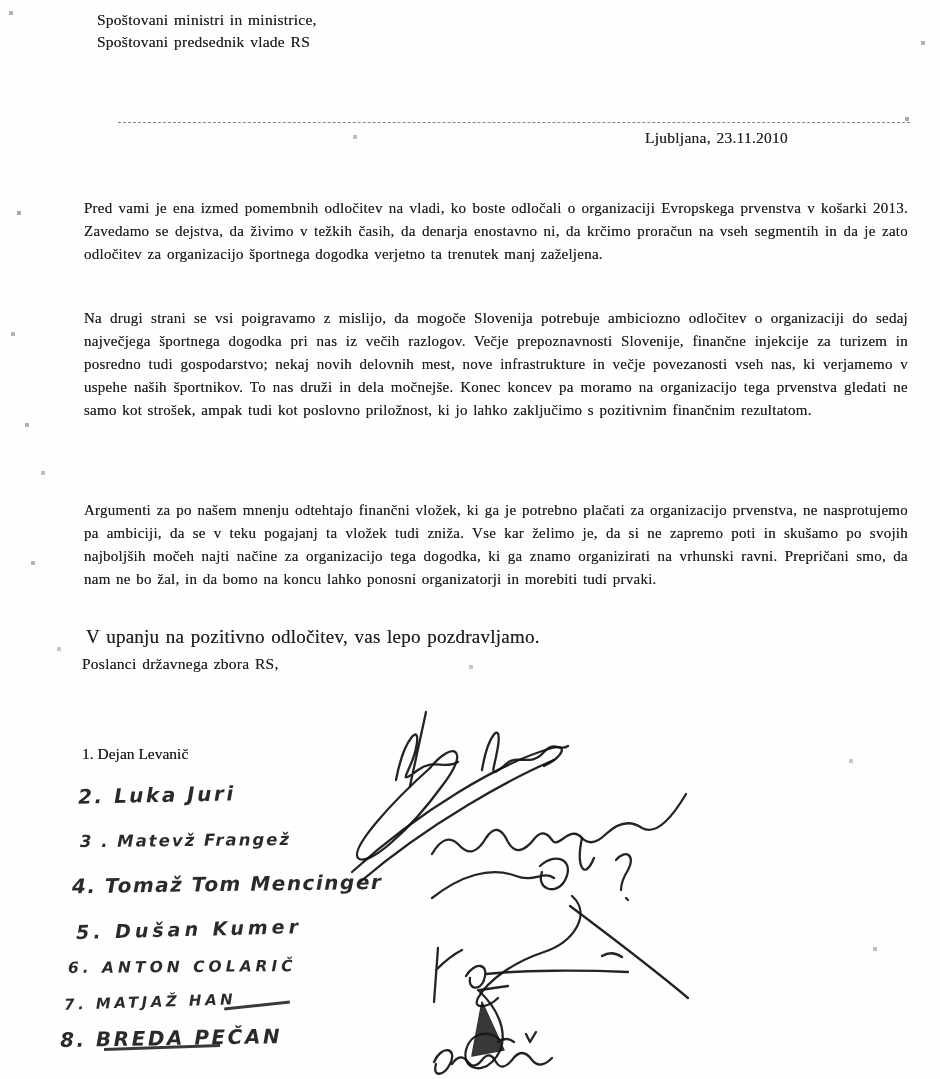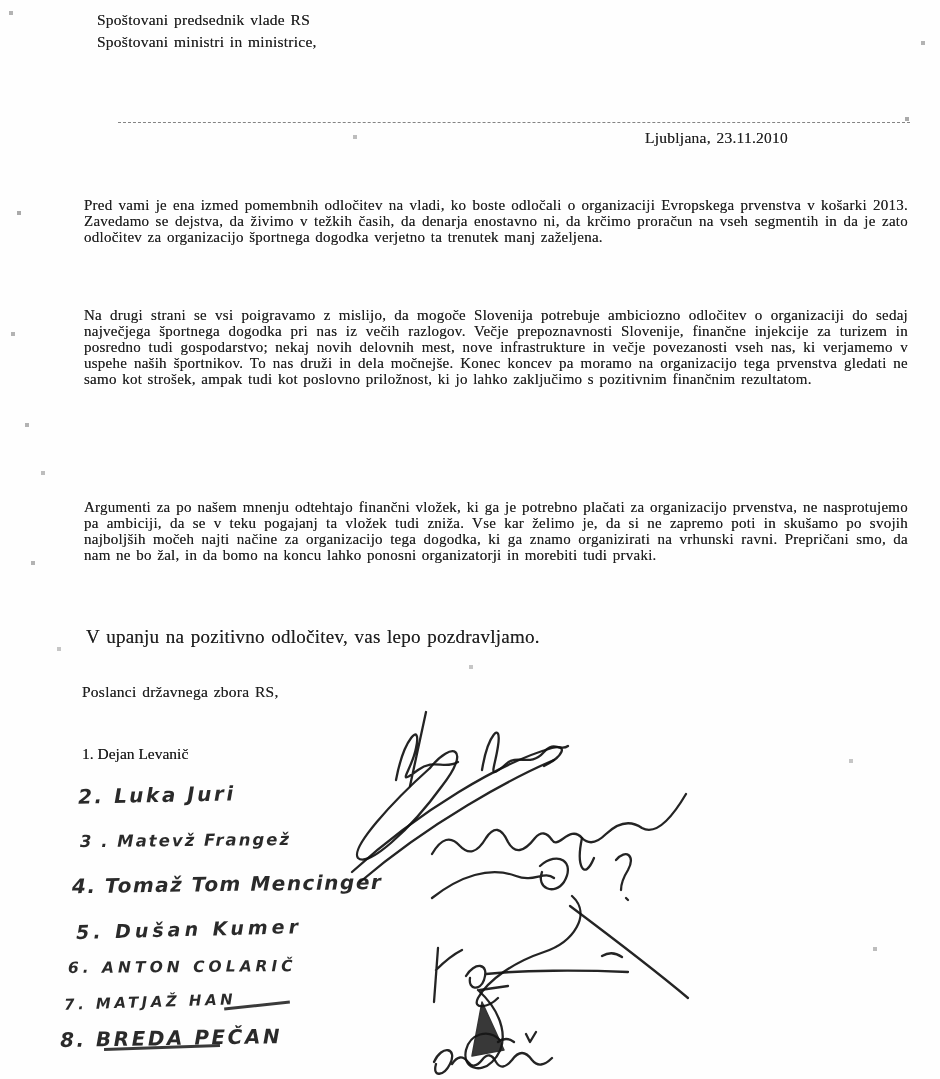--- a/index.html
+++ b/index.html
@@ -7,27 +7,27 @@
     position:relative;width:940px;height:1079px;background:#fefefe;overflow:hidden;
     font-family:"Liberation Serif", serif;color:#242424;
   }
   .scanwrap{position:absolute;inset:0;filter:blur(0.3px) contrast(1.04);}
   .typed{position:absolute;letter-spacing:.25px;word-spacing:1.5px;
     text-shadow:0 0 .5px rgba(20,20,20,.6);}
   .salutation{top:9px;left:97px;font-size:15.5px;line-height:22px;}
   .foldline{position:absolute;top:122px;left:118px;width:792px;height:0;
     border-top:1.5px dashed #5c5c5c;opacity:.75;}
   .dateline{top:129px;left:645px;font-size:15.5px;}
-  .para{position:absolute;left:84px;width:824px;font-size:15px;line-height:16px;
+  .para{position:absolute;left:84px;width:824px;font-size:15px;line-height:23px;
     text-align:justify;}
   .p1{top:197px;}
   .p2{top:307px;}
   .p3{top:499px;}
   .closing{top:626px;left:86px;font-size:19px;}
-  .sigintro{top:683px;left:82px;font-size:15.5px;font-family:Liberation Serif, serif;}
+  .sigintro{top:655px;left:82px;font-size:15.5px;font-family:Liberation Serif, serif;}
   .row{position:absolute;white-space:nowrap;color:#1d1d1d;}
   .typedrow{font-family:"Liberation Serif", serif;font-size:15.5px;
     text-shadow:0 0 .5px rgba(20,20,20,.6);text-align:center;}
   .hand{font-family:"DejaVu Sans", sans-serif;font-style:italic;font-weight:bold;
     color:#181818;opacity:.9;}
   .r1{top:745px;left:82px;}
   .r2{top:783px;left:78px;font-size:20px;letter-spacing:2.5px;transform:rotate(-1.2deg);}
   .r3{top:831px;left:80px;font-size:16.5px;letter-spacing:2px;transform:rotate(-.6deg);}
   .r4{top:872px;left:72px;font-size:20px;letter-spacing:1.5px;transform:rotate(-.8deg);}
   .r5{top:918px;left:76px;font-size:19px;letter-spacing:4px;transform:rotate(-1.5deg);}
@@ -50,22 +50,22 @@
       470px 666px 0 1px rgba(70,70,70,.3), 874px 948px 0 1px rgba(70,70,70,.35),
       850px 760px 0 1px rgba(70,70,70,.3);}
 </style>
 </head>
 <body>
 
 <div class="page">
   <div class="scanwrap">
 
     <div class="typed salutation">
+      <div>Spoštovani ministri in ministrice,</div>
       <div>Spoštovani predsednik vlade RS</div>
-      <div>Spoštovani ministri in ministrice,</div>
     </div>
 
     <div class="foldline"></div>
 
     <div class="typed dateline">Ljubljana, 23.11.2010</div>
 
     <div class="typed para p1">Pred vami je ena izmed pomembnih odločitev na vladi, ko boste odločali o organizaciji Evropskega prvenstva v košarki 2013. Zavedamo se dejstva, da živimo v težkih časih, da denarja enostavno ni, da krčimo proračun na vseh segmentih in da je zato odločitev za organizacijo športnega dogodka verjetno ta trenutek manj zaželjena.</div>
     <div class="typed para p2">Na drugi strani se vsi poigravamo z mislijo, da mogoče Slovenija potrebuje ambiciozno odločitev o organizaciji do sedaj največjega športnega dogodka pri nas iz večih razlogov. Večje prepoznavnosti Slovenije, finančne injekcije za turizem in posredno tudi gospodarstvo; nekaj novih delovnih mest, nove infrastrukture in večje povezanosti vseh nas, ki verjamemo v uspehe naših športnikov. To nas druži in dela močnejše. Konec koncev pa moramo na organizacijo tega prvenstva gledati ne samo kot strošek, ampak tudi kot poslovno priložnost, ki jo lahko zaključimo s pozitivnim finančnim rezultatom.</div>
     <div class="typed para p3">Argumenti za po našem mnenju odtehtajo finančni vložek, ki ga je potrebno plačati za organizacijo prvenstva, ne nasprotujemo pa ambiciji, da se v teku pogajanj ta vložek tudi zniža. Vse kar želimo je, da si ne zapremo poti in skušamo po svojih najboljših močeh najti načine za organizacijo tega dogodka, ki ga znamo organizirati na vrhunski ravni. Prepričani smo, da nam ne bo žal, in da bomo na koncu lahko ponosni organizatorji in morebiti tudi prvaki.</div>
 

